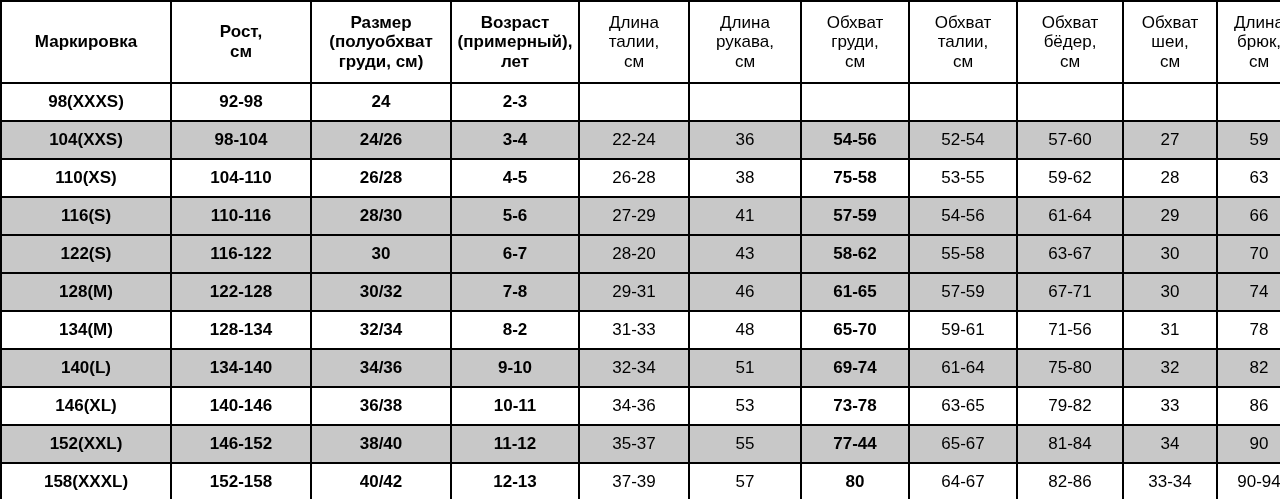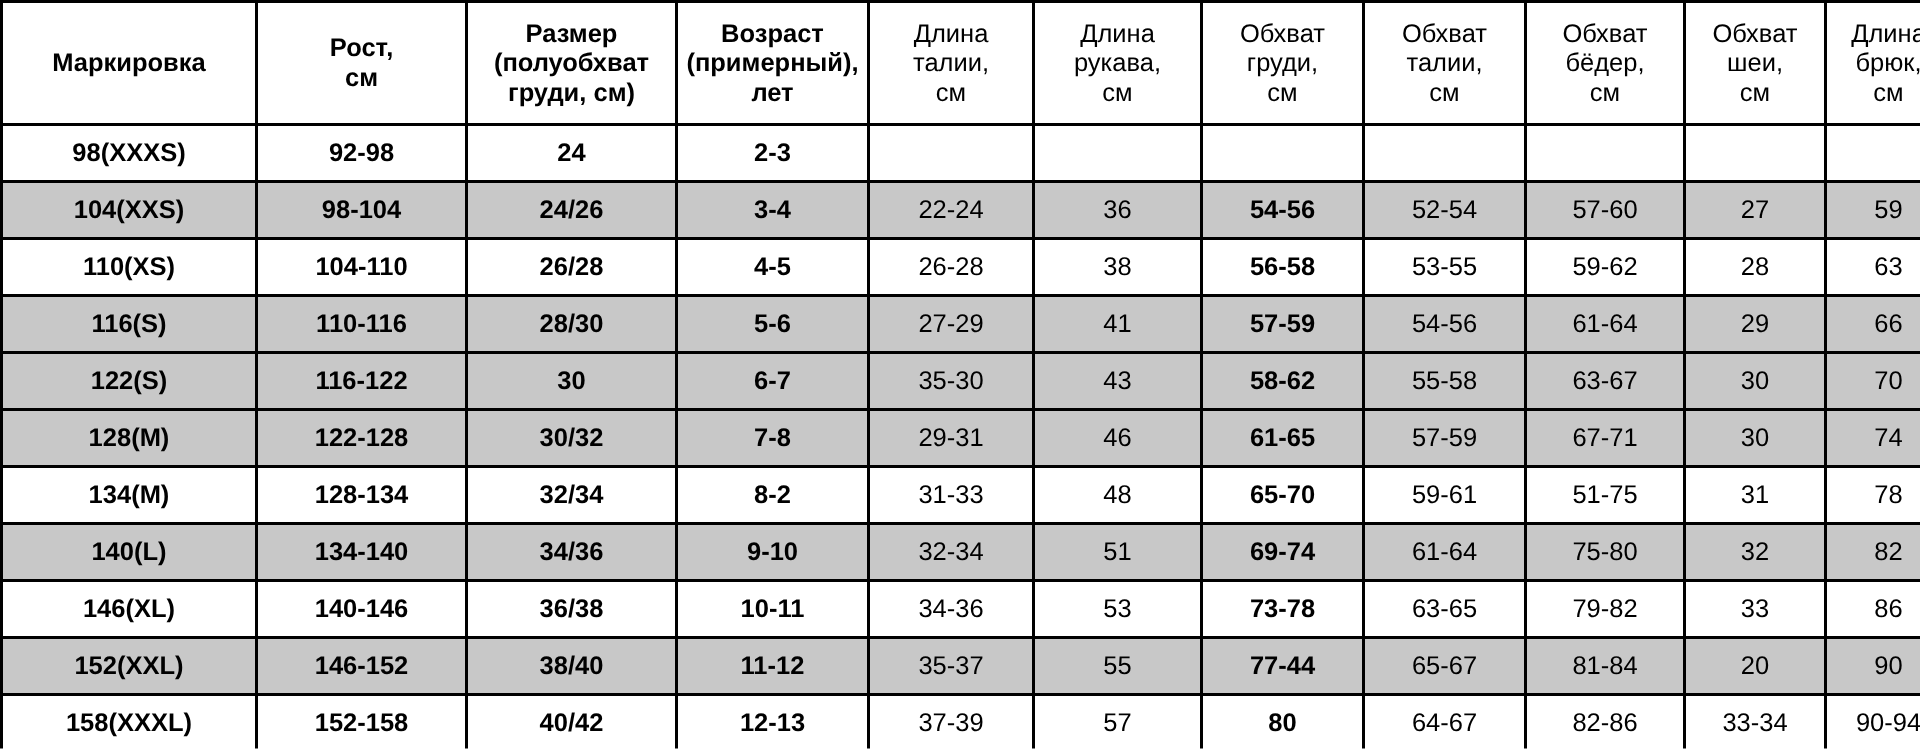--- a/index.html
+++ b/index.html
@@ -196,21 +196,21 @@
         <td class="n">27</td>
         <td class="n">59</td>
       </tr>
       <tr class="plain">
         <td class="b">110(XS)</td>
         <td class="b">104-110</td>
         <td class="b">26/28</td>
         <td class="b">4-5</td>
         <td class="n">26-28</td>
         <td class="n">38</td>
-        <td class="b">56-58</td>
+        <td class="b">75-58</td>
         <td class="n">53-55</td>
         <td class="n">59-62</td>
         <td class="n">28</td>
         <td class="n">63</td>
       </tr>
       <tr class="shaded">
         <td class="b">116(S)</td>
         <td class="b">110-116</td>
         <td class="b">28/30</td>
         <td class="b">5-6</td>
@@ -220,21 +220,21 @@
         <td class="n">54-56</td>
         <td class="n">61-64</td>
         <td class="n">29</td>
         <td class="n">66</td>
       </tr>
       <tr class="shaded">
         <td class="b">122(S)</td>
         <td class="b">116-122</td>
         <td class="b">30</td>
         <td class="b">6-7</td>
-        <td class="n">35-30</td>
+        <td class="n">28-20</td>
         <td class="n">43</td>
         <td class="b">58-62</td>
         <td class="n">55-58</td>
         <td class="n">63-67</td>
         <td class="n">30</td>
         <td class="n">70</td>
       </tr>
       <tr class="shaded">
         <td class="b">128(M)</td>
         <td class="b">122-128</td>
@@ -250,21 +250,21 @@
       </tr>
       <tr class="plain">
         <td class="b">134(M)</td>
         <td class="b">128-134</td>
         <td class="b">32/34</td>
         <td class="b">8-2</td>
         <td class="n">31-33</td>
         <td class="n">48</td>
         <td class="b">65-70</td>
         <td class="n">59-61</td>
-        <td class="n">51-75</td>
+        <td class="n">71-56</td>
         <td class="n">31</td>
         <td class="n">78</td>
       </tr>
       <tr class="shaded">
         <td class="b">140(L)</td>
         <td class="b">134-140</td>
         <td class="b">34/36</td>
         <td class="b">9-10</td>
         <td class="n">32-34</td>
         <td class="n">51</td>
@@ -290,21 +290,21 @@
       <tr class="shaded">
         <td class="b">152(XXL)</td>
         <td class="b">146-152</td>
         <td class="b">38/40</td>
         <td class="b">11-12</td>
         <td class="n">35-37</td>
         <td class="n">55</td>
         <td class="b">77-44</td>
         <td class="n">65-67</td>
         <td class="n">81-84</td>
-        <td class="n">20</td>
+        <td class="n">34</td>
         <td class="n">90</td>
       </tr>
       <tr class="plain">
         <td class="b">158(XXXL)</td>
         <td class="b">152-158</td>
         <td class="b">40/42</td>
         <td class="b">12-13</td>
         <td class="n">37-39</td>
         <td class="n">57</td>
         <td class="b">80</td>

